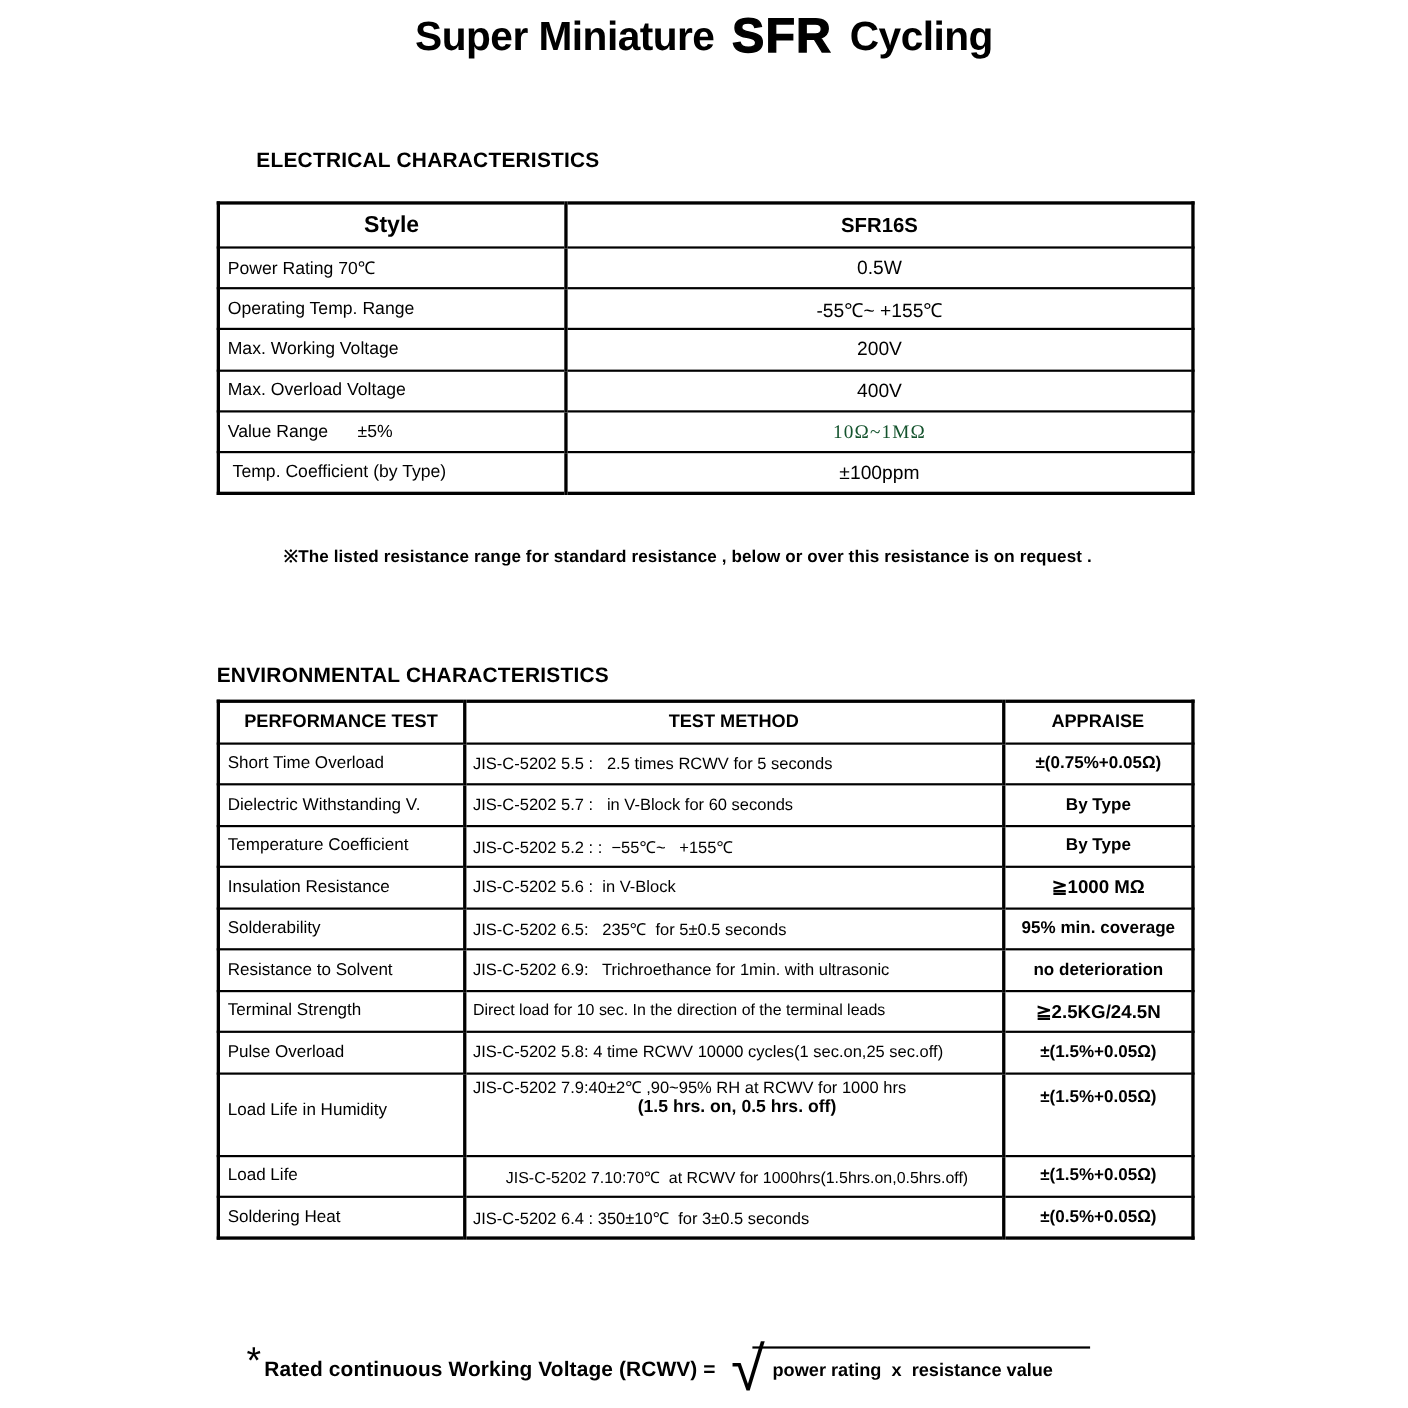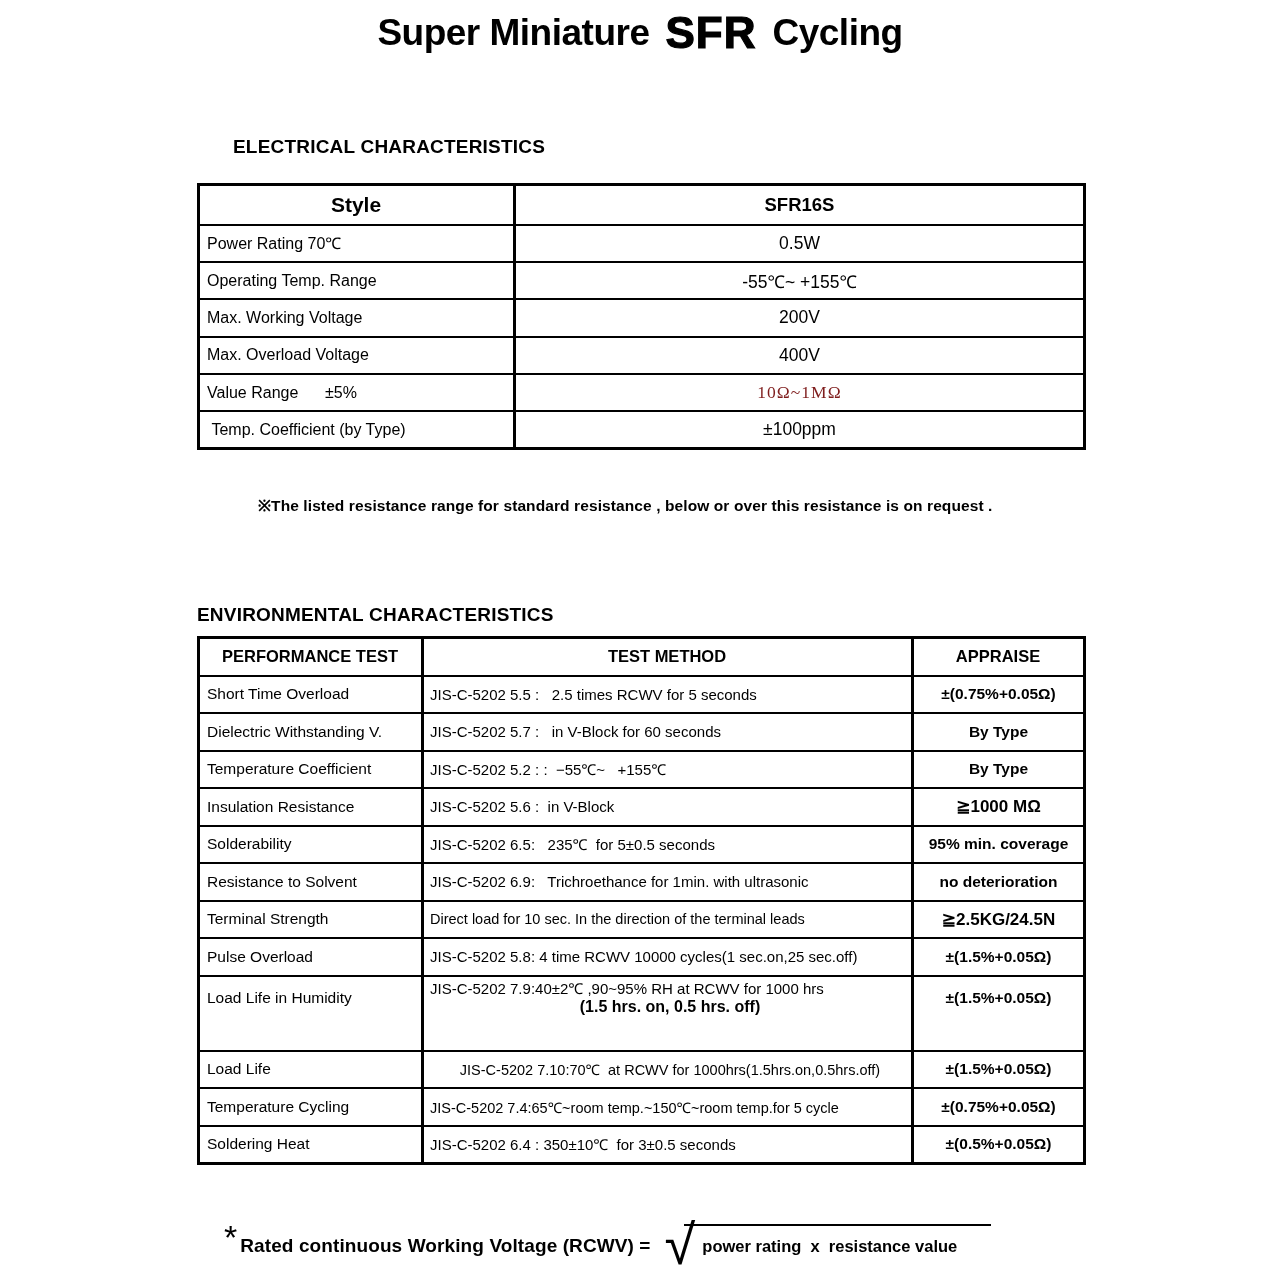--- a/index.html
+++ b/index.html
@@ -24,21 +24,21 @@
   td{border:2px solid #000;vertical-align:middle;overflow:hidden;}
   .etable{position:absolute;left:197px;top:183px;width:886px;border:3px solid #000;}
   .etable tr{height:37.4px;}
   .etable tr.hdr{height:40px;}
   .etable td.col-label{border-right:3px solid #000;padding-left:7px;font-size:16px;}
   .etable td.col-value{text-align:center;font-size:17.5px;}
   .etable tr.hdr td{text-align:center;font-weight:700;}
   .etable tr.hdr td.col-label{font-size:21px;padding-left:0;}
   .etable tr.hdr td.col-value{font-size:18.5px;}
   .bold{font-weight:700;}
-  .serifval{font-family:"Liberation Serif", serif;color:#7f1d1d;font-size:17px;letter-spacing:1px;}
+  .serifval{font-family:"Liberation Serif", serif;color:#14532d;font-size:17px;letter-spacing:1px;}
 
   .footnote{
     position:absolute;left:258px;top:494px;font-size:15.5px;font-weight:700;letter-spacing:0.1px;
   }
 
   .vtable{position:absolute;left:197px;top:636px;width:886px;border:3px solid #000;}
   .vtable tr{height:37.5px;}
   .vtable tr.hdr{height:38px;}
   .vtable tr.tall{height:75px;}
   .vtable td{font-size:15px;}
@@ -159,36 +159,31 @@
     <td class="c-test">Terminal Strength</td>
     <td class="c-method" style="font-size:14.5px;">Direct load for 10 sec. In the direction of the terminal leads</td>
     <td class="c-appraise" style="font-size:17px;">≧2.5KG/24.5N</td>
   </tr>
   <tr>
     <td class="c-test">Pulse Overload</td>
     <td class="c-method">JIS-C-5202 5.8: 4 time RCWV 10000 cycles(1 sec.on,25 sec.off)</td>
     <td class="c-appraise">±(1.5%+0.05Ω)</td>
   </tr>
   <tr class="tall">
-    <td class="c-test" style="vertical-align:top;padding-top:12px;">Load Life in Humidity</td>
+    <td class="c-test" style="vertical-align:top;padding-top:24px;">Load Life in Humidity</td>
     <td class="c-method" style="vertical-align:top;">
       <div>JIS-C-5202 7.9:40±2℃ ,90~95% RH at RCWV for 1000 hrs</div>
       <div class="method-line2">(1.5 hrs. on, 0.5 hrs. off)</div>
     </td>
     <td class="c-appraise" style="vertical-align:top;padding-top:12px;">±(1.5%+0.05Ω)</td>
   </tr>
   <tr>
     <td class="c-test">Load Life</td>
     <td class="c-method" style="font-size:14.5px;text-align:center;">JIS-C-5202 7.10:70℃&nbsp; at RCWV for 1000hrs(1.5hrs.on,0.5hrs.off)</td>
     <td class="c-appraise">±(1.5%+0.05Ω)</td>
-  </tr>
-  <tr>
-    <td class="c-test">Temperature Cycling</td>
-    <td class="c-method" style="font-size:14.5px;">JIS-C-5202 7.4:65℃~room temp.~150℃~room temp.for 5 cycle</td>
-    <td class="c-appraise">±(0.75%+0.05Ω)</td>
   </tr>
   <tr>
     <td class="c-test">Soldering Heat</td>
     <td class="c-method">JIS-C-5202 6.4 : 350±10℃&nbsp; for 3±0.5 seconds</td>
     <td class="c-appraise">±(0.5%+0.05Ω)</td>
   </tr>
 </tbody>
   </table>
 
 <div class="formula">

